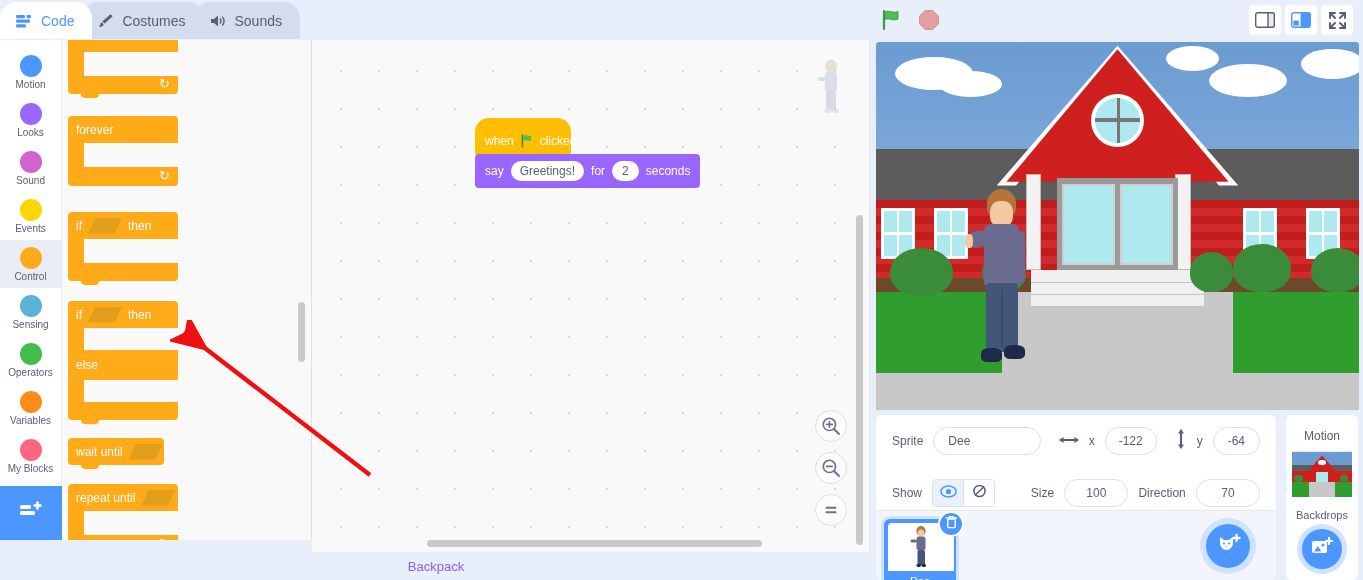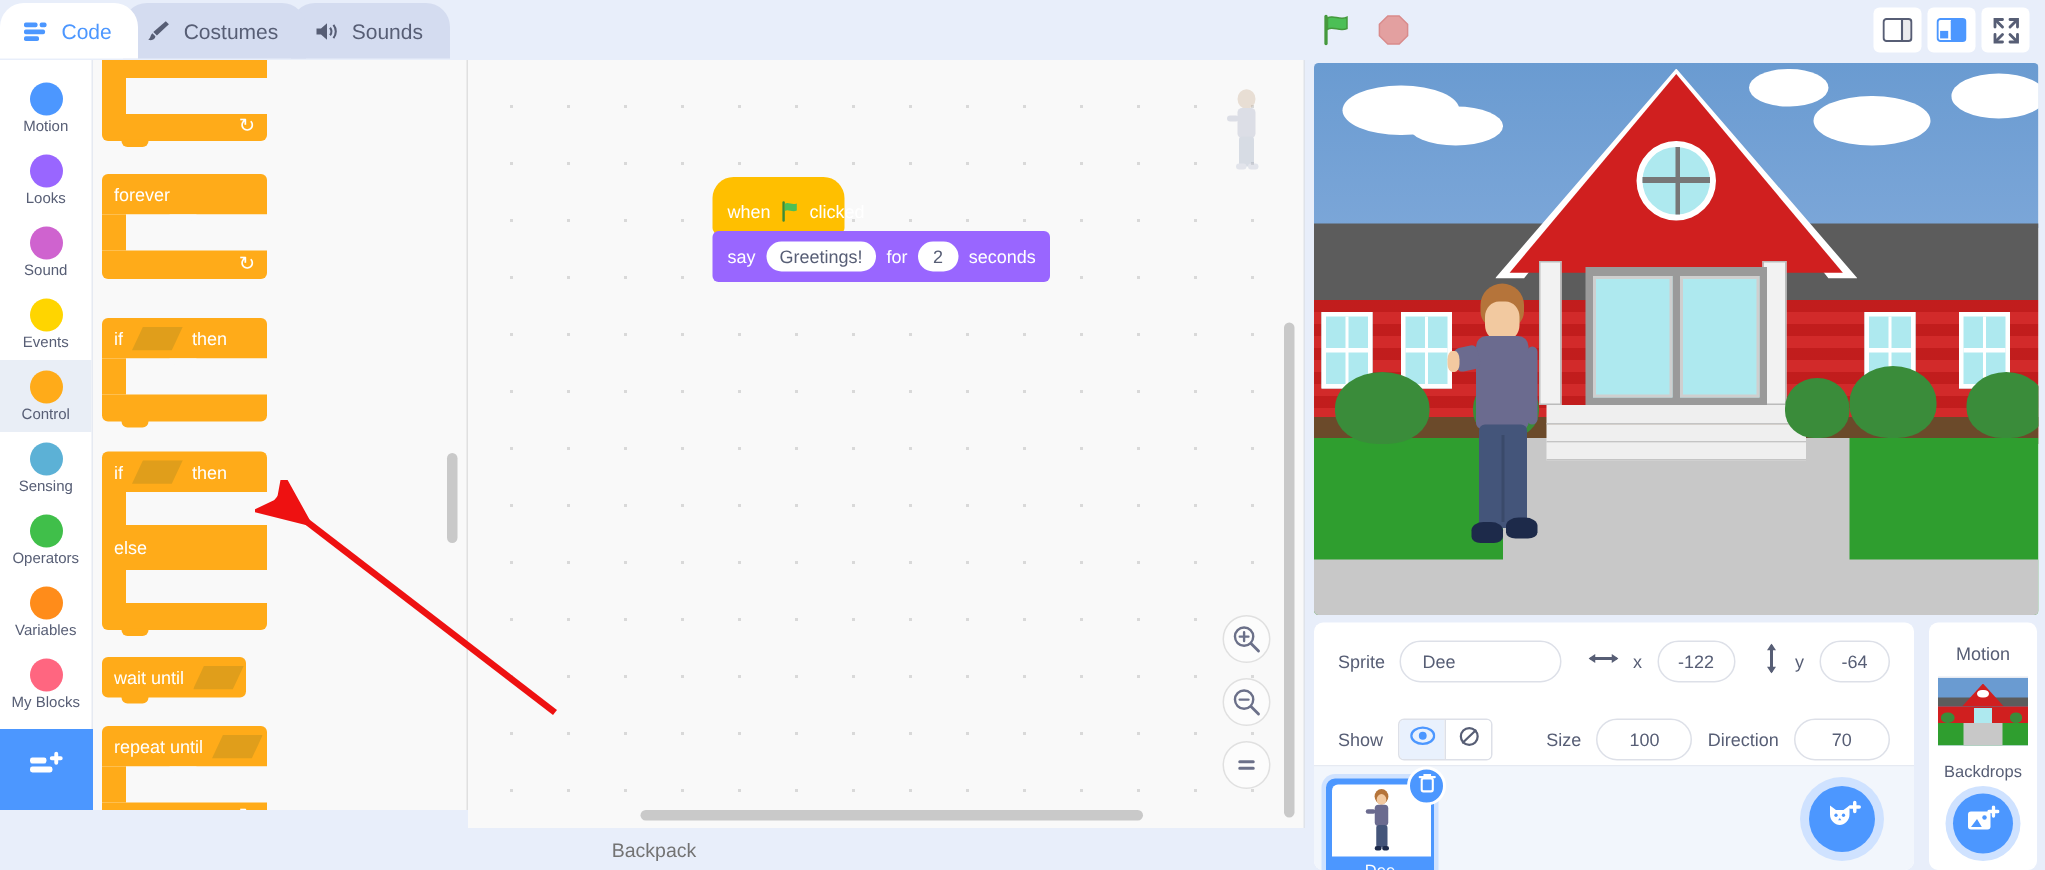--- a/index.html
+++ b/index.html
@@ -103,21 +103,21 @@
     background-position: 10px 12px;
     overflow: hidden;
     border-right: 1px solid #dfe3ea;
   }
   .watermark { position: absolute; right: 24px; top: 18px; opacity: .35; }
 
   
   .script { position: absolute; left: 163px; top: 78px; }
   .sb { color: #fff; font-size: 12px; display: flex; align-items: center; position: relative; }
   .sb-hat {
-    background: #ffbf00; height: 38px; width: 88px; padding: 0 10px;
+    background: #ffbf00; height: 38px; width: 96px; padding: 0 10px;
     border-radius: 14px 14px 4px 4px; gap: 6px; padding-top: 8px;
   }
   .sb-say {
     background: #9966ff; height: 34px; padding: 0 10px; gap: 7px; border-radius: 4px;
   }
   .sb-ask {
     background: #5cb1d6; height: 34px; padding: 0 10px; gap: 7px; border-radius: 4px;
   }
   .oval {
     background: #fff; color: #575e75; border-radius: 12px;
@@ -139,21 +139,21 @@
   .canv-hscroll { position: absolute; left: 115px; bottom: 5px; height: 7px; width: 335px; background: #c9c9c9; border-radius: 4px; }
 
   
   .arrow-svg { position: absolute; left: 170px; top: 320px; pointer-events: none; }
 
   
   .backpack {
     position: absolute; left: 0; top: 552px; width: 872px; height: 28px;
     background: #e8eefa; display: flex; align-items: center; justify-content: center;
   }
-  .backpack span { font-size: 13px; color: #737373; }
+  .backpack span { font-size: 13px; color: #8b5cf6; }
 
   
   .stagewrap {
     position: absolute; left: 876px; top: 42px; width: 483px; height: 368px;
     background: #fff; border-radius: 3px; overflow: hidden;
   }
   .stage { position: absolute; inset: 0; }
 
   .sky { position:absolute; left:0; top:0; width:100%; height:30%; background: linear-gradient(#6a9bd1,#7ba6d8); }
   .roofband { position:absolute; left:0; top:29%; width:100%; height:14%; background:#5c5c5c; }

